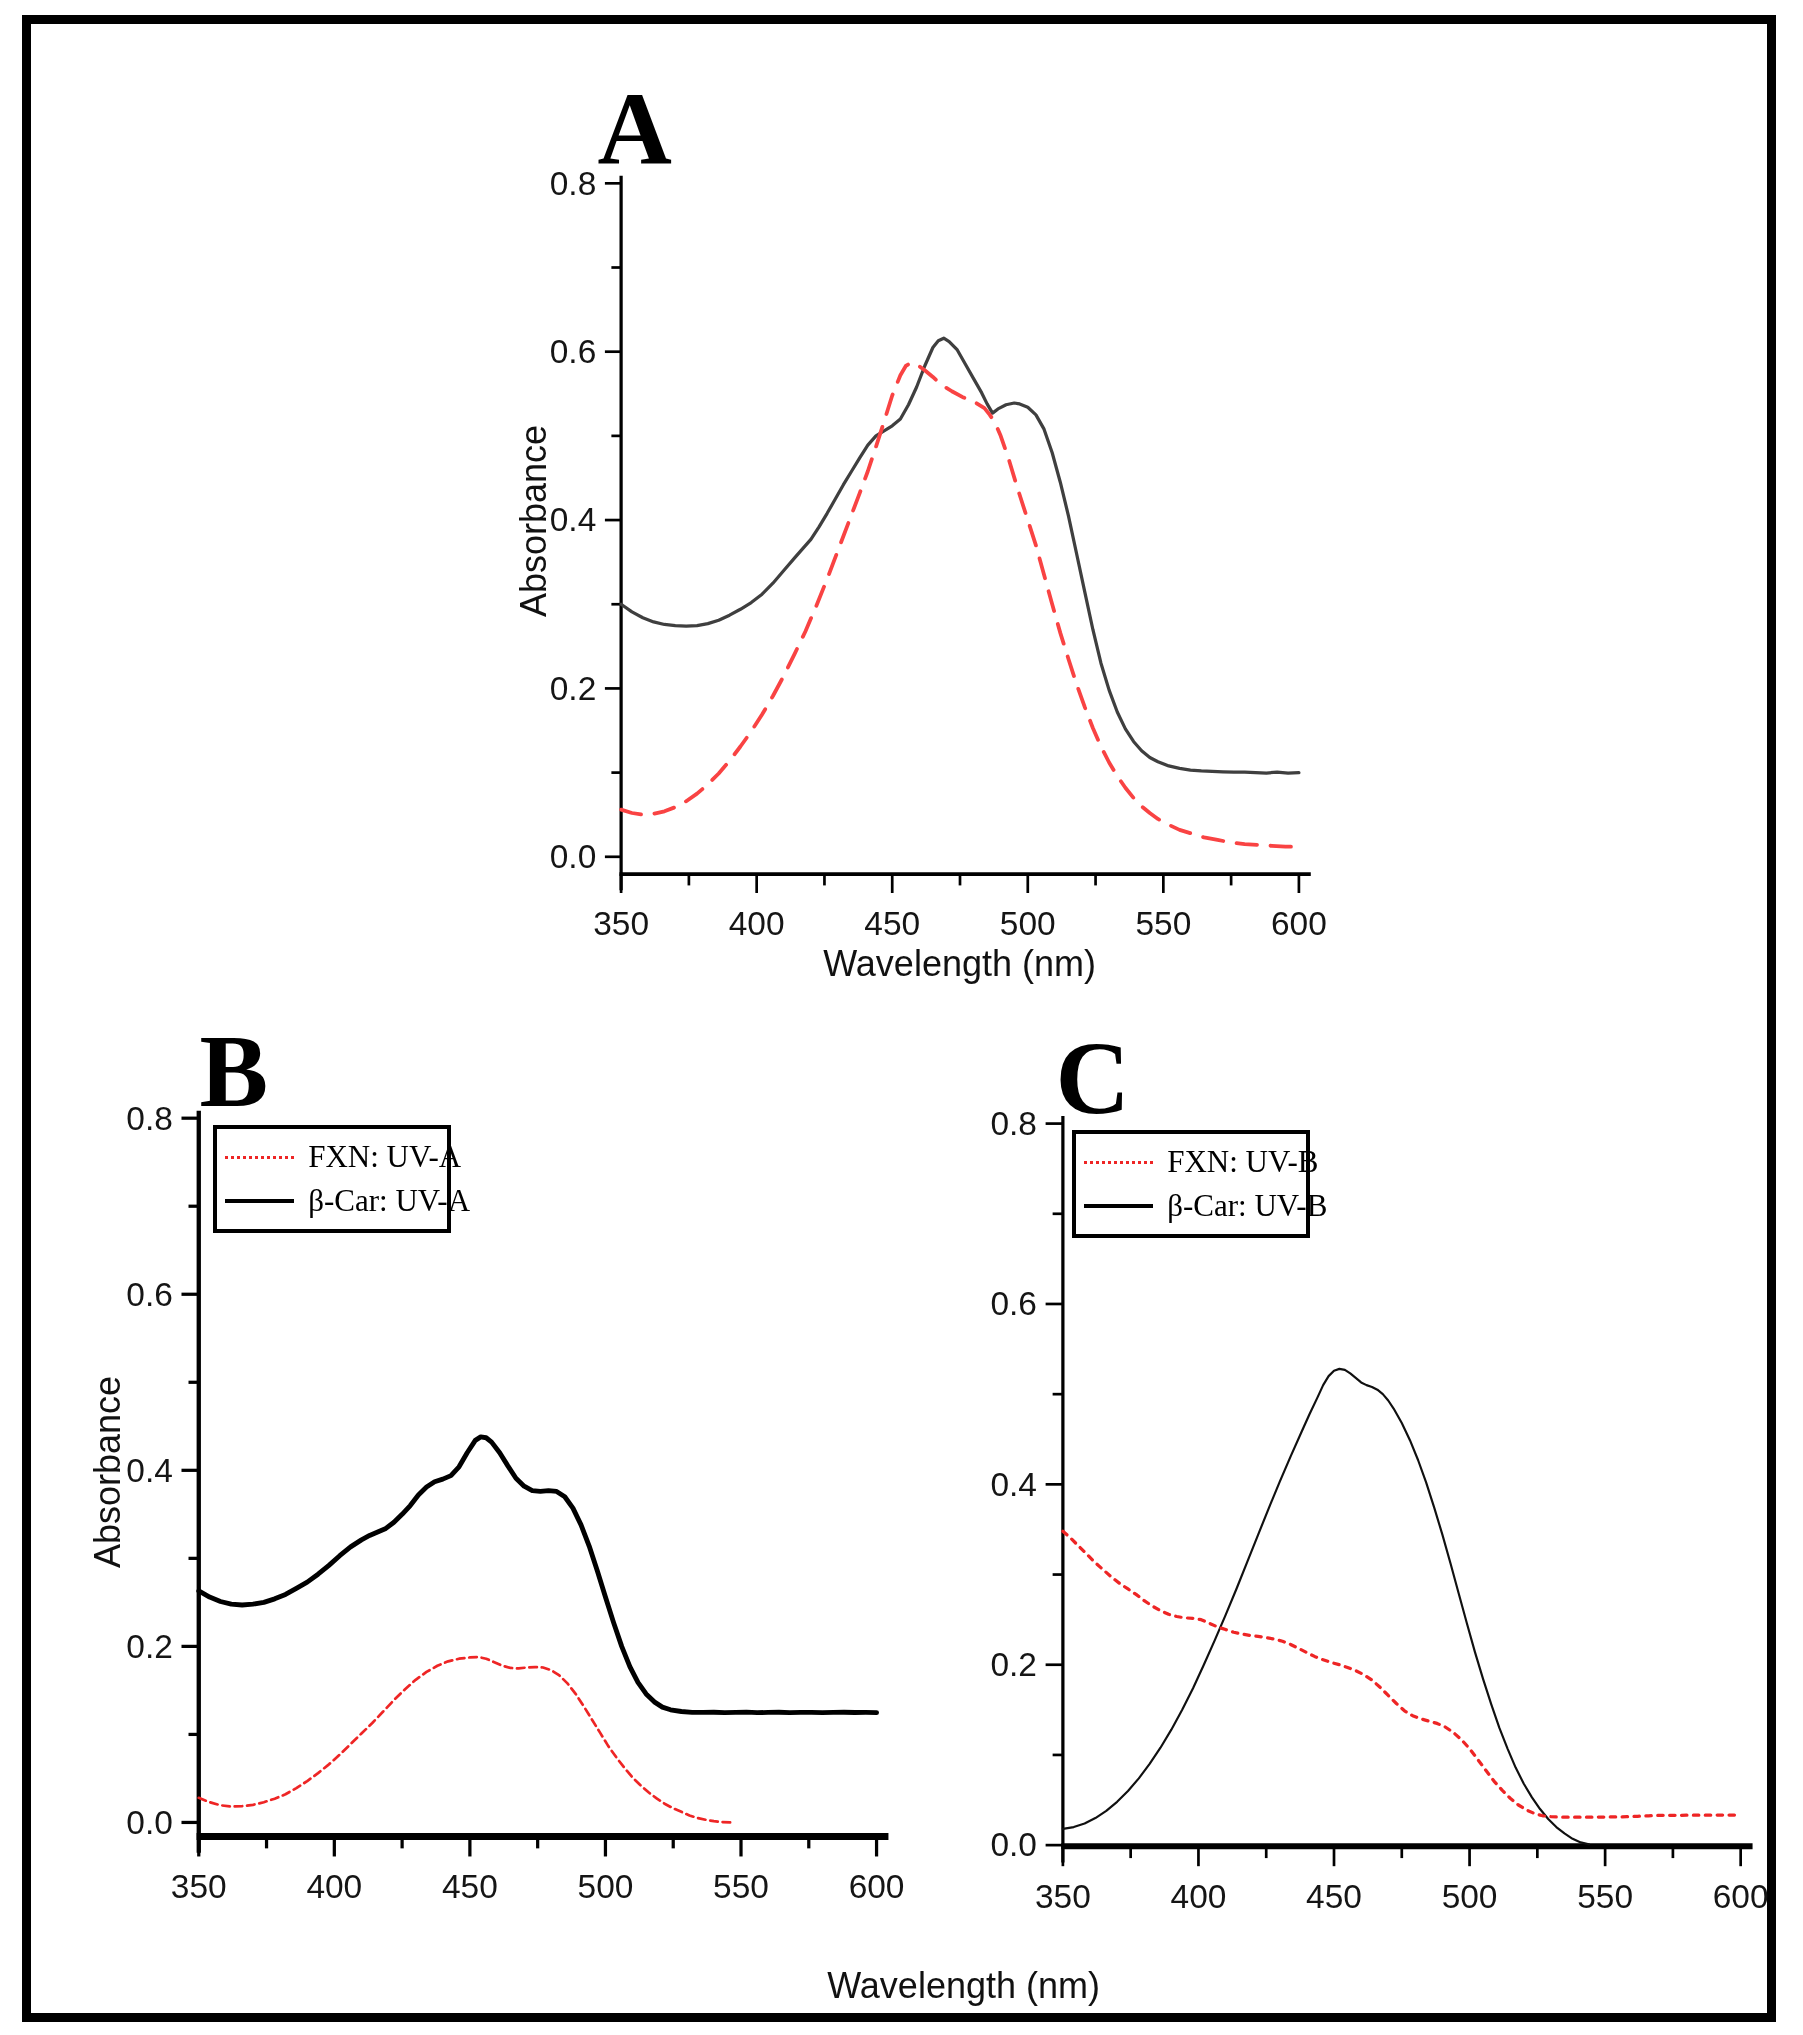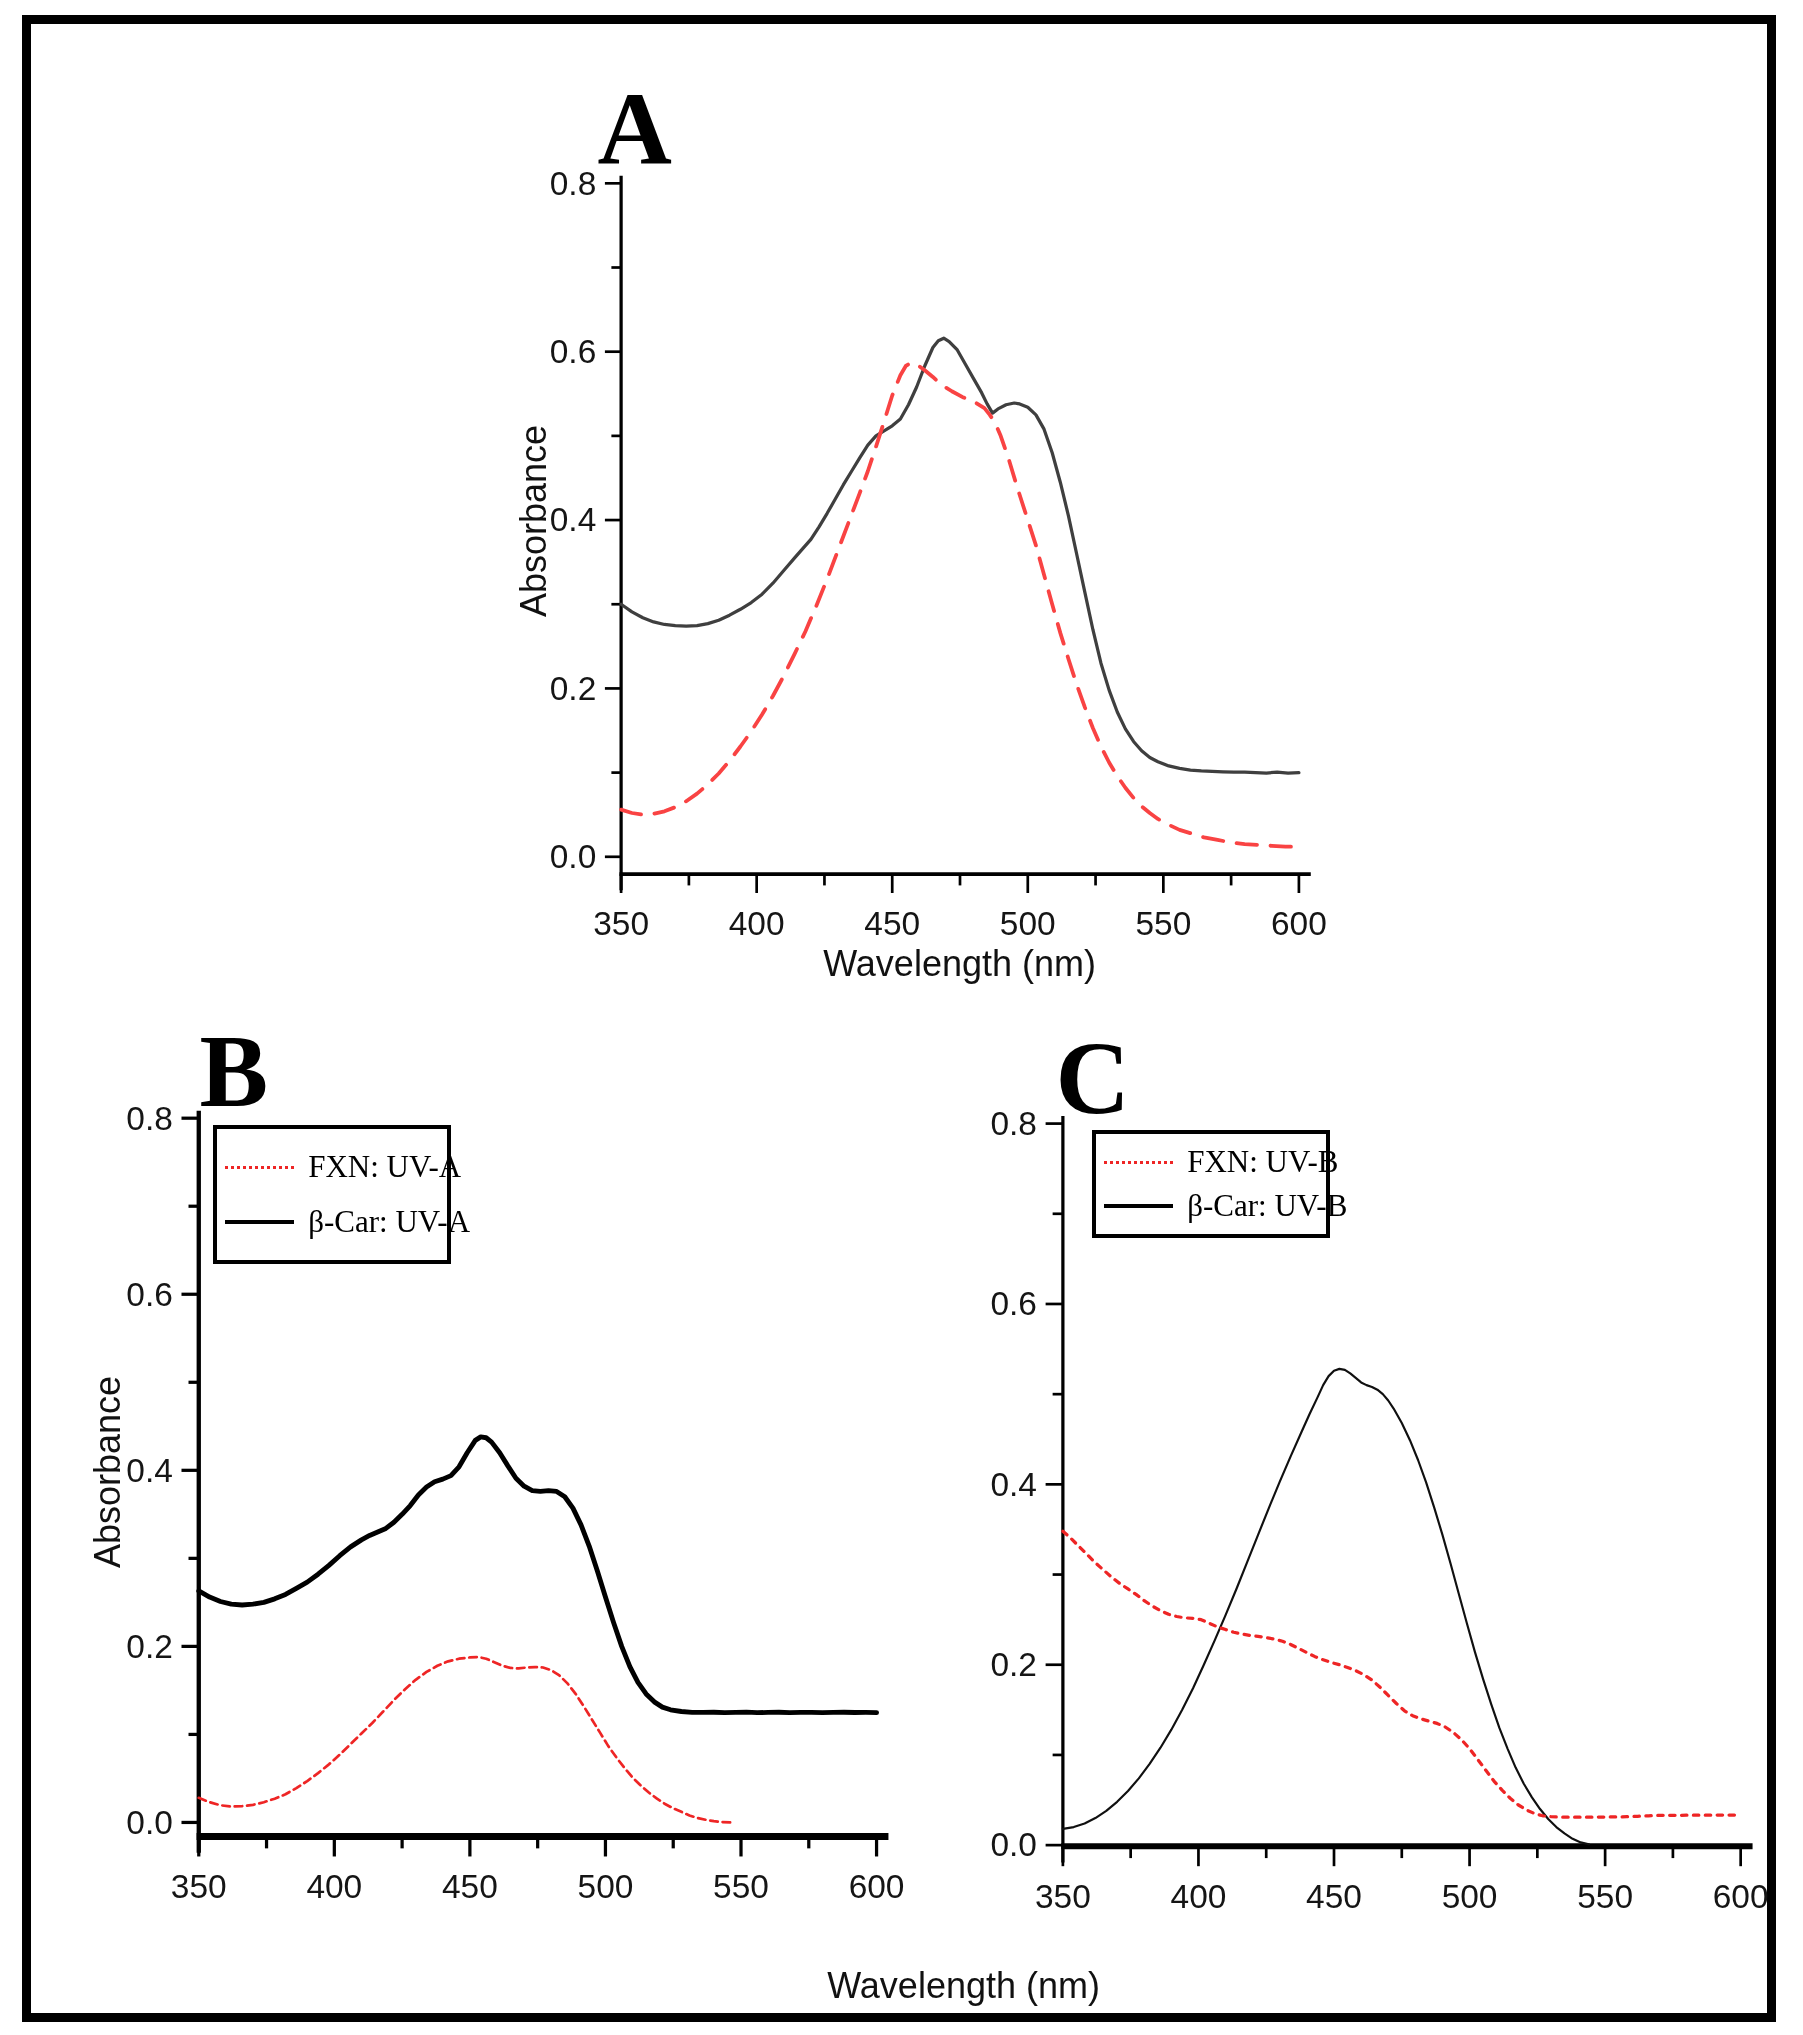--- a/index.html
+++ b/index.html
@@ -133,31 +133,31 @@
       <path d="M1910.0 3341.9L1930.1 3338.6L1950.2 3331.9L1970.2 3321.9L1990.3 3308.5L2010.4 3291.8L2030.5 3271.8L2050.6 3248.4L2070.6 3221.7L2090.7 3191.6L2110.8 3158.2L2130.9 3121.5L2151.0 3081.4L2171.0 3038.0L2191.1 2992.9L2211.2 2946.2L2231.3 2897.7L2251.4 2847.6L2271.4 2797.5L2291.5 2747.4L2311.6 2699.0L2331.7 2652.2L2351.8 2607.1L2366.8 2573.7L2381.9 2542.0L2391.9 2520.3L2402.0 2503.6L2412.0 2493.6L2422.0 2490.2L2432.1 2491.9L2442.1 2498.6L2452.2 2506.9L2462.2 2515.3L2472.2 2520.3L2482.3 2523.6L2492.3 2528.7L2502.4 2537.0L2512.4 2548.7L2522.4 2563.7L2537.5 2590.4L2552.6 2622.2L2567.6 2658.9L2582.7 2700.7L2597.7 2747.4L2612.8 2797.5L2627.9 2851.0L2642.9 2906.1L2658.0 2961.2L2673.0 3014.6L2688.1 3064.7L2703.2 3111.5L2718.2 3154.9L2733.3 3193.3L2748.3 3228.4L2763.4 3258.4L2778.5 3283.5L2793.5 3305.2L2808.6 3323.6L2823.6 3338.6L2838.7 3350.3L2853.8 3360.3L2868.8 3367.0L2883.9 3370.3" fill="none" stroke="#101010" stroke-width="4" stroke-linecap="round" stroke-linejoin="round"></path>
       <path d="M1910.0 2790.8L1925.1 2804.2L1940.1 2819.2L1955.2 2834.3L1970.2 2849.3L1985.3 2862.7L2000.4 2876.0L2015.4 2887.7L2030.5 2897.7L2045.5 2907.7L2060.6 2919.4L2075.7 2929.4L2090.7 2937.8L2105.8 2944.5L2120.8 2948.7L2135.9 2951.2L2151.0 2952.0L2166.0 2954.5L2181.1 2961.2L2196.1 2967.9L2211.2 2972.9L2226.3 2977.9L2241.3 2981.2L2256.4 2983.7L2271.4 2985.4L2286.5 2987.9L2301.6 2990.4L2316.6 2994.6L2331.7 3000.4L2346.7 3007.9L2361.8 3015.5L2376.9 3023.0L2391.9 3028.8L2407.0 3033.8L2422.0 3038.0L2437.1 3043.0L2452.2 3048.9L2467.2 3056.4L2482.3 3066.4L2497.3 3079.8L2512.4 3094.8L2527.5 3109.8L2542.5 3123.2L2557.6 3132.4L2572.6 3138.2L2587.7 3142.4L2602.8 3146.6L2617.8 3153.2L2632.9 3163.3L2647.9 3176.6L2663.0 3193.3L2678.1 3213.3L2693.1 3233.4L2708.2 3253.4L2723.2 3270.1L2738.3 3285.2L2753.4 3297.7L2768.4 3306.9L2783.5 3313.6L2798.5 3317.7L2813.6 3319.4L2833.7 3320.2L2853.8 3320.2L2873.8 3320.2L2893.9 3320.2L2914.0 3319.9L2934.1 3319.9L2954.2 3319.4L2974.2 3318.6L2994.3 3317.7L3014.4 3316.9L3039.5 3316.9L3064.6 3316.6L3089.7 3316.6L3114.8 3316.4L3139.9 3316.4L3165.0 3316.4" fill="none" stroke="#ee2525" stroke-width="6" stroke-linecap="round" stroke-linejoin="round" stroke-dasharray="10 12"></path>
     </svg>
   <div class="plabel" id="plA">A</div>
   <div class="plabel" id="plB">B</div>
   <div class="plabel" id="plC">C</div>
   <div class="axis-title" id="xlA">Wavelength (nm)</div>
   <div class="axis-title vert" id="ylA">Absorbance</div>
   <div class="axis-title vert" id="ylB">Absorbance</div>
   <div class="axis-title" id="xlShared">Wavelength (nm)</div>
-<div class="legend" style="left: 182px; top: 1101px; width: 238px; height: 139px;">
+<div class="legend" style="left: 182px; top: 1101px; width: 238px; height: 108px;">
       <div class="lrow">
         <span class="lsample" style="border-top: 3.2px dotted rgb(238, 37, 37);"></span>
         <span class="ltext">FXN: UV-A</span>
       </div>
       <div class="lrow">
         <span class="lsample" style="border-top: 4.9px solid rgb(0, 0, 0);"></span>
         <span class="ltext">β-Car: UV-A</span>
       </div>
     </div>
-    <div class="legend" style="left: 1041px; top: 1106px; width: 238px; height: 108px; margin-left: 20px;">
+    <div class="legend" style="left: 1041px; top: 1106px; width: 238px; height: 108px;">
       <div class="lrow">
         <span class="lsample" style="border-top: 3.2px dotted rgb(238, 37, 37);"></span>
         <span class="ltext">FXN: UV-B</span>
       </div>
       <div class="lrow">
         <span class="lsample" style="border-top: 4.9px solid rgb(0, 0, 0);"></span>
         <span class="ltext">β-Car: UV-B</span>
       </div>
     </div>
   </div>

